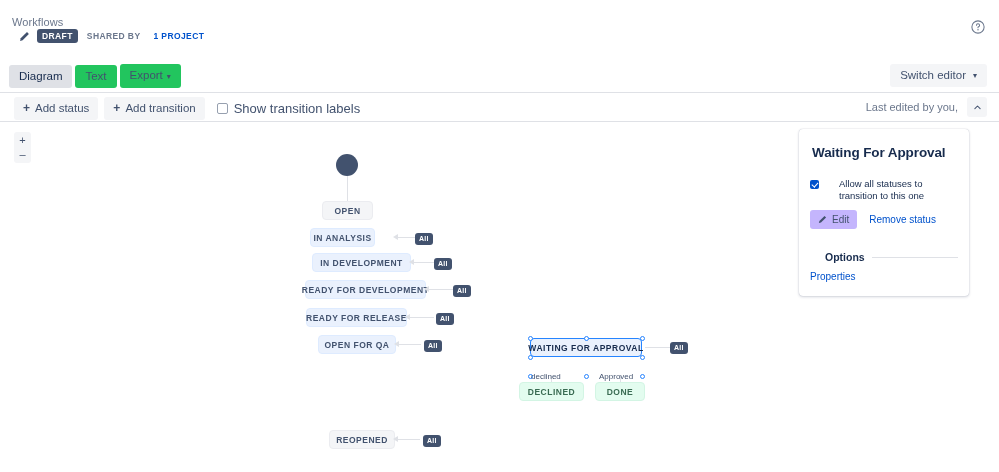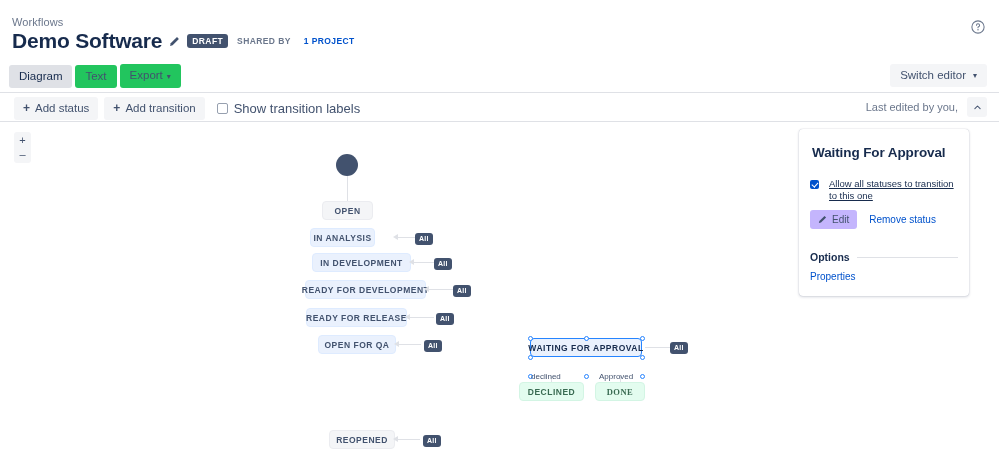--- a/index.html
+++ b/index.html
@@ -145,55 +145,54 @@
   
   .panel {
     position:absolute; left: 799px; top: 129px; width: 170px; height: 167px;
     background:#fff; border-radius:4px;
     box-shadow: 0 1px 3px rgba(9,30,66,.18), 0 0 1px rgba(9,30,66,.28);
   }
   .panel-title {
     position:absolute; left:13px; top:16px;
     font-size: 13.5px; font-weight:600; color:#172B4D; letter-spacing:-.1px;
   }
-  .panel-check { position:absolute; left:11px; top:49px; display:flex; gap:10px; width: 148px; text-decoration: underline; }
+  .panel-check { position:absolute; left:11px; top:49px; display:flex; gap:20px; width: 148px; }
   .panel-check .box {
     width:9px; height:9px; min-width:9px; border-radius:2px; background:#0052CC;
     margin-top:2px; position:relative;
   }
   .panel-check .box::after {
     content:""; position:absolute; left:2.5px; top:1px; width:2.5px; height:5px;
     border:solid #fff; border-width:0 1.3px 1.3px 0; transform: rotate(42deg);
   }
   .panel-check .lbl { font-size: 9.5px; color:#172B4D; line-height: 12px; }
   .panel-actions { position:absolute; left:11px; top:81px; display:flex; align-items:center; gap:12px; }
   .edit-btn {
     background:#c4b5fd; border-radius:3px; padding: 4px 8px;
     display:flex; align-items:center; gap:5px;
     font-size: 10px; color:#42526E; cursor:pointer; line-height:11px;
   }
   .remove-link { font-size: 10px; color:#0052CC; cursor:pointer; }
   .opt-head {
-    position:absolute; left:11px; top:122px; right: 11px;
+    position:absolute; left:26px; top:122px; right: 11px;
     display:flex; align-items:center; gap:7px;
   }
   .opt-head .txt { font-size:10.5px; font-weight:700; color:#172B4D; }
   .opt-head .rule { flex:1; height:1px; background:#DFE1E6; }
   .props-link { position:absolute; left:11px; top:142px; font-size:10px; color:#0052CC; cursor:pointer; }
 </style>
 </head>
 <body>
 
 <div class="page">
 
   <div class="header">
     <div class="breadcrumb">Workflows</div>
 
     <div class="title-row">
-      <div class="page-title">Demo Software</div>
 
       <span class="pencil-icon">
         <svg width="11" height="11" viewBox="0 0 16 16" aria-hidden="true">
           <path d="M11.6 1.6 14.4 4.4 5.3 13.5 1.6 14.4 2.5 10.7z" fill="#42526E"></path>
         </svg>
       </span>
 
       <span class="draft-badge">DRAFT</span>
 
       <span class="shared-by">
@@ -304,21 +303,21 @@
 
     <div class="edge v" style="left:551px; top:253px; height:14px;"></div>
     <div class="edge v" style="left:620px; top:253px; height:14px;"></div>
     <div class="tlabel" style="left:531px; top:249px;">declined</div>
     <div class="tlabel" style="left:599px; top:249px;">Approved</div>
     <div class="edge v" style="left:551px; top:262px; height:6px;"></div>
     <div class="edge v" style="left:620px; top:262px; height:6px;"></div>
 
     <div class="node green" style="left:519px; top:259px; width:65px;">DECLINED</div>
 
-    <div class="node green" style="left:595px; top:259px; width:50px;font-family:Liberation Serif, serif;">DONE</div>
+    <div class="node green" style="left:595px; top:259px; width:50px;">DONE</div>
 
     <div class="node gray" style="left:329px; top:307px; width:66px;">REOPENED</div>
     <div class="edge h" style="left:396px; top:316px; width:24px;"></div>
     <div class="arrow-left" style="left:393px; top:313px;"></div>
     <div class="badge-all" style="left:423px; top:312px;">All</div>
 
   </div>
 
   <div class="panel">
     <div class="panel-title">Waiting For Approval</div>

